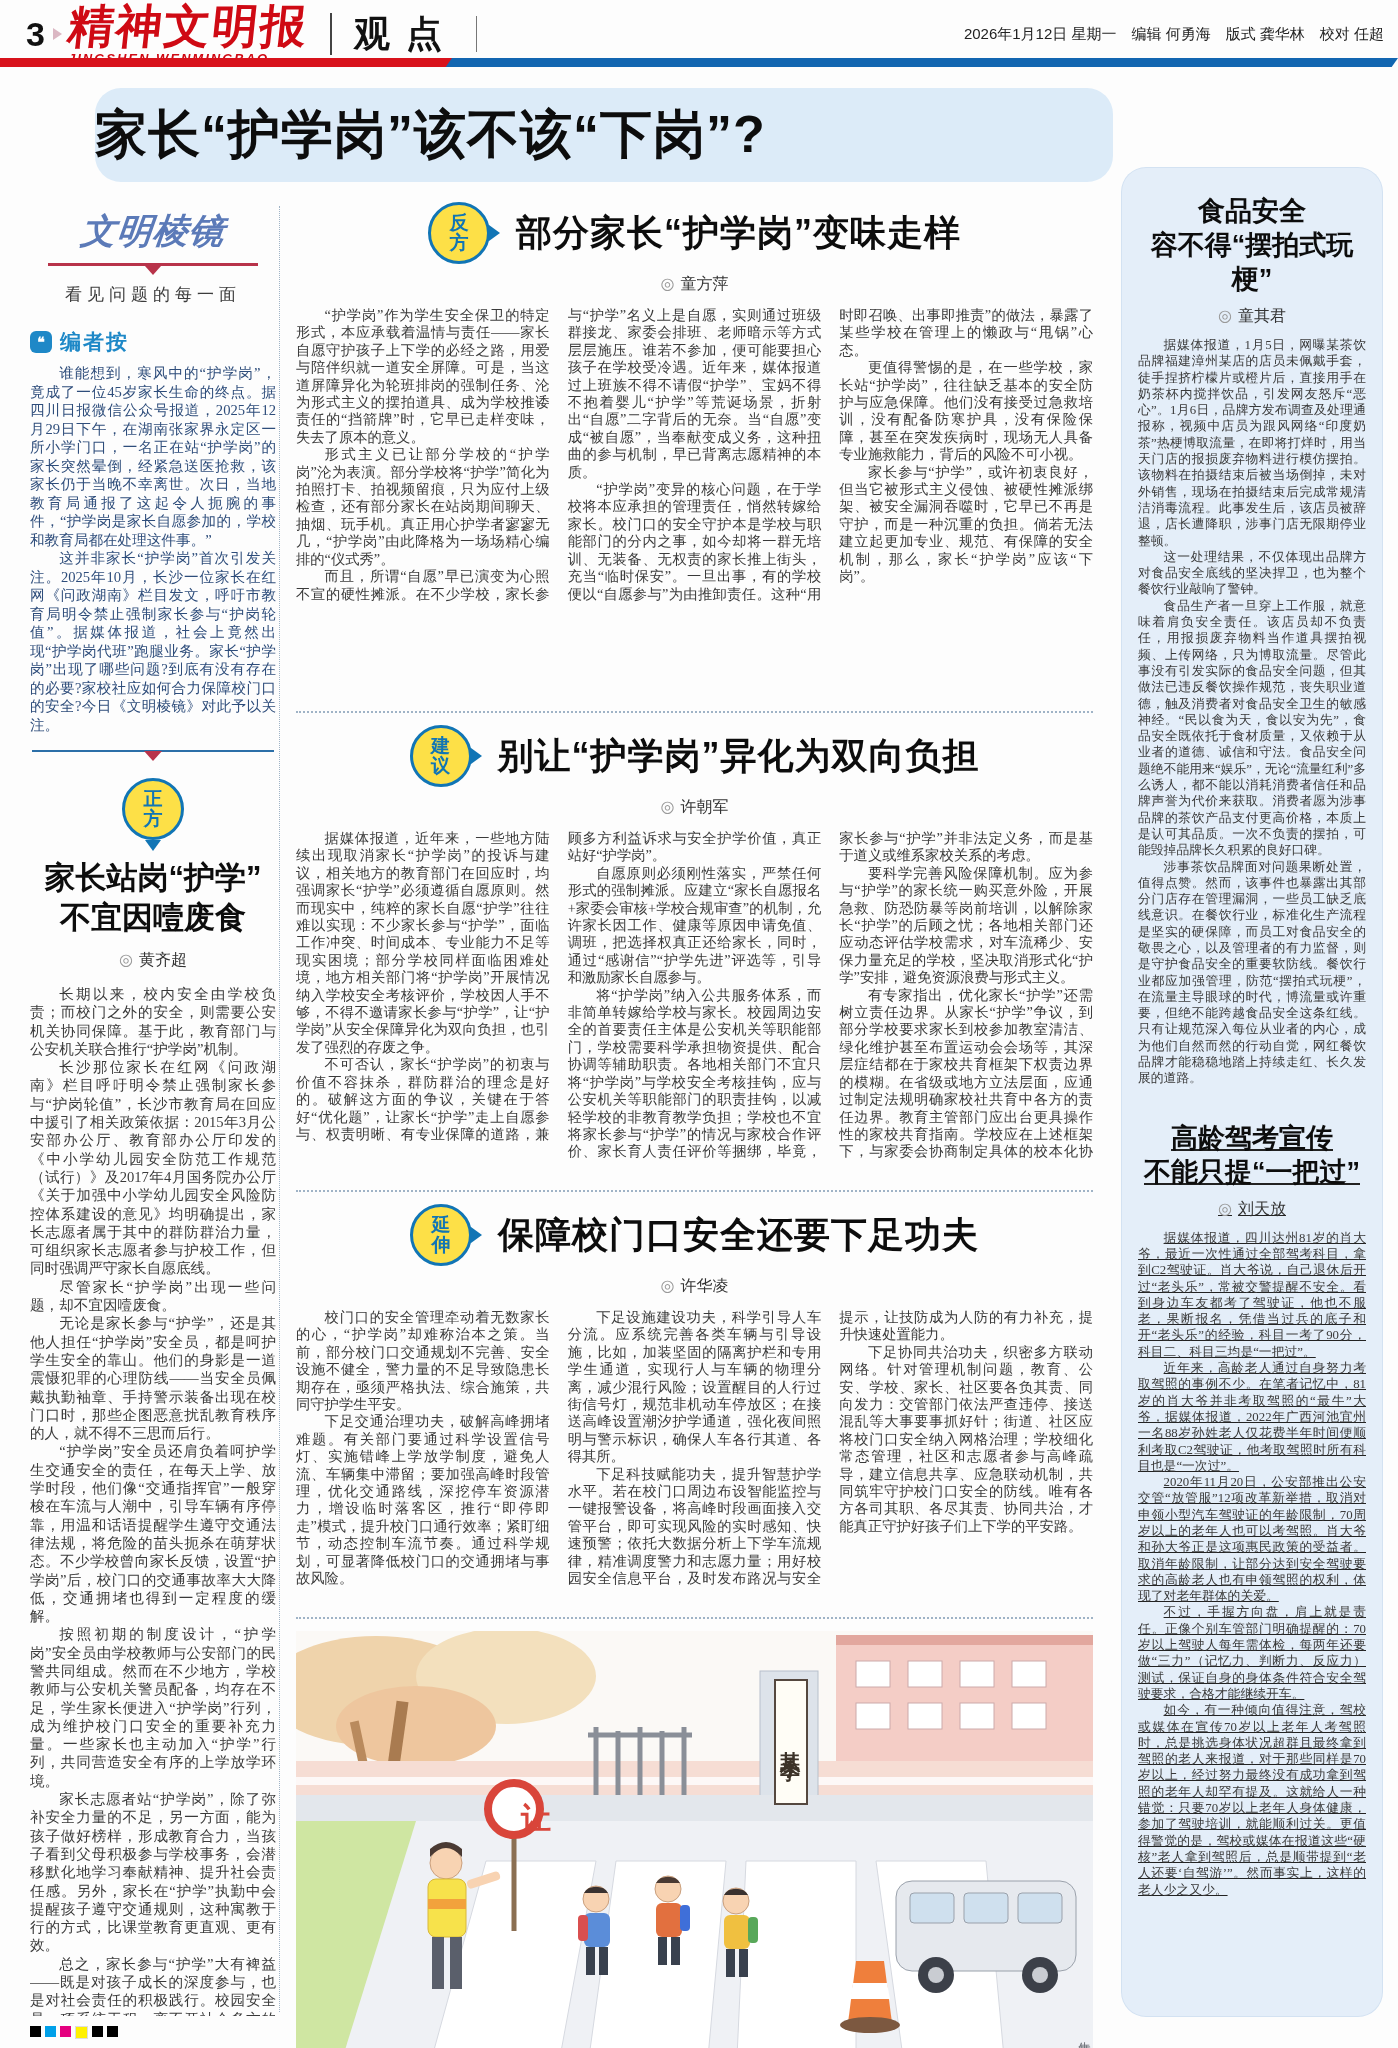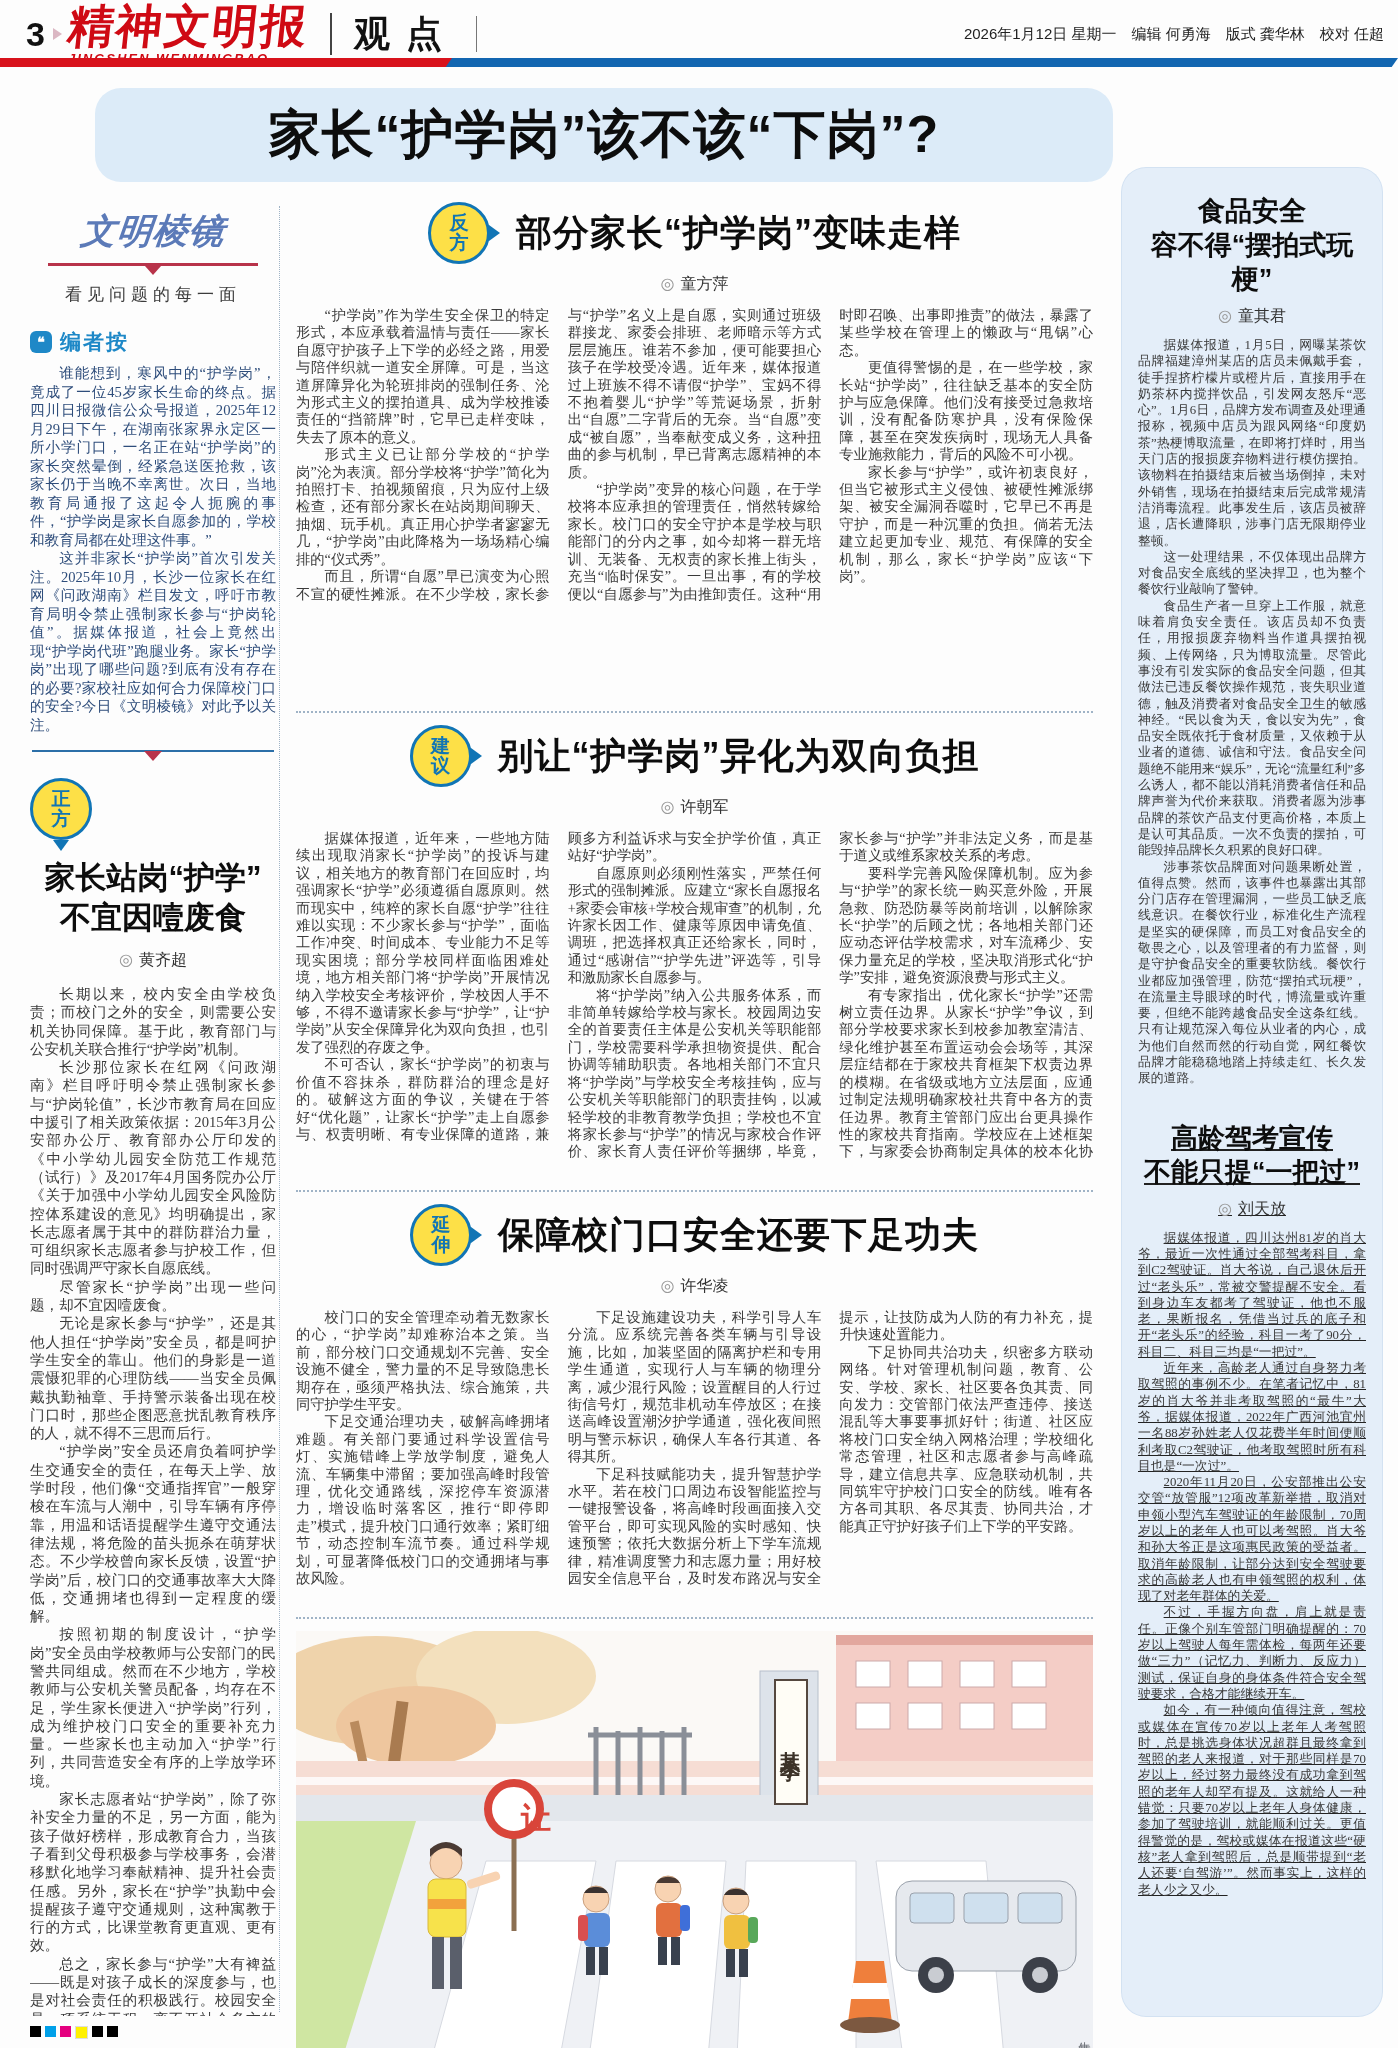--- a/index.html
+++ b/index.html
@@ -14,21 +14,21 @@
   .masthead-pinyin{font-size:13px;font-weight:700;font-style:italic;color:#cf0a14;letter-spacing:2px;margin-top:2px;}
   .head-div{width:2px;height:42px;background:#444;margin:0 22px;}
   .section-name{font-size:36px;font-weight:900;color:#111;letter-spacing:16px;}
   .head-div2{width:1px;height:36px;background:#777;margin:0 18px;}
   .dateline{margin-left:auto;font-size:15px;color:#222;white-space:nowrap;align-self:center;}
   .stripe{position:absolute;top:58px;left:0;width:1398px;height:9px;overflow:hidden;}
   .stripe .red{position:absolute;left:0;top:0;width:472px;height:9px;background:#d8121c;}
   .stripe .blue{position:absolute;left:452px;top:0;right:0;height:9px;background:#1266b1;transform:skewX(-35deg);transform-origin:top left;}
   
   .band{position:absolute;left:95px;top:88px;width:1018px;height:94px;background:#dcebf8;border-radius:26px;
-        display:flex;align-items:center;justify-content:center;}
+        display:flex;align-items:center;justify-content:flex-start;}
   .band h1{margin:0;font-size:52px;font-weight:900;color:#0d0d0d;letter-spacing:1px;}
   
   .left-col{position:absolute;left:30px;top:208px;width:246px;height:1808px;overflow:hidden;}
   .lens-logo{font-size:35px;font-weight:900;font-style:italic;color:#5b7ab8;text-align:center;transform:skewX(-6deg);letter-spacing:1px;}
   .lens-rule{width:210px;height:3px;background:#b8334a;margin:8px auto 0;}
   .lens-tri{width:0;height:0;border-top:9px solid #b8334a;border-left:8px solid transparent;border-right:8px solid transparent;margin:0 auto;}
   .lens-slogan{font-family:"Liberation Serif",serif;font-size:17px;color:#3c3c3c;text-align:center;letter-spacing:5px;margin-top:8px;}
   .note-label{display:flex;align-items:center;gap:8px;margin:22px 0 8px;}
   .note-icon{width:22px;height:22px;border-radius:6px;background:#1e88c7;color:#fff;font-size:14px;display:flex;align-items:center;justify-content:center;font-weight:700;}
   .note-title{font-size:21px;font-weight:900;color:#1e88c7;letter-spacing:2px;}
@@ -36,21 +36,21 @@
   .pro-divider{position:relative;border-top:2px solid #2c6fa8;margin:16px 2px 0;}
   .pro-divider .tri{position:absolute;left:50%;top:-1px;transform:translateX(-50%);width:0;height:0;
       border-top:10px solid #b8334a;border-left:9px solid transparent;border-right:9px solid transparent;}
   .badge{position:relative;width:56px;height:56px;border:3px solid #1175b5;border-radius:50%;background:#fde047;
          display:flex;align-items:center;justify-content:center;}
   .badge .bl{width:1.1em;font-size:19px;line-height:1.05;font-weight:900;color:#1175b5;word-break:break-all;text-align:center;}
   .badge.down::after{content:"";position:absolute;left:50%;bottom:-14px;transform:translateX(-50%);
       width:0;height:0;border-top:11px solid #1175b5;border-left:8px solid transparent;border-right:8px solid transparent;}
   .badge.right::after{content:"";position:absolute;right:-13px;top:50%;transform:translateY(-50%);
       width:0;height:0;border-left:11px solid #1175b5;border-top:8px solid transparent;border-bottom:8px solid transparent;}
-  .pro-badge-wrap{display:flex;justify-content:flex-start;margin:26px 0 18px;}
+  .pro-badge-wrap{display:flex;justify-content:center;margin:26px 0 18px;}
   .pro-title{font-size:31px;line-height:40px;font-weight:900;color:#0d0d0d;text-align:center;margin-top:6px;}
   .byline{font-size:16px;color:#333;text-align:center;margin:12px 0 14px;}
   .byline .mark{color:#999;margin-right:6px;}
   .art-body p{margin:0;font-family:"Liberation Serif",serif;font-size:14.6px;line-height:18.3px;color:#3a3a3a;text-align:justify;text-indent:2em;}
   .vdot{position:absolute;left:279px;top:206px;height:1806px;border-left:1px dotted #9fb3c6;}
   
   .mid{position:absolute;left:296px;top:198px;width:797px;}
   .mid-head{display:flex;align-items:center;justify-content:center;gap:26px;margin-top:4px;}
   .mid-title{font-size:36px;font-weight:900;color:#0d0d0d;letter-spacing:1px;}
   .mid-byline{font-size:16px;color:#333;text-align:center;margin:10px 0 12px;}

